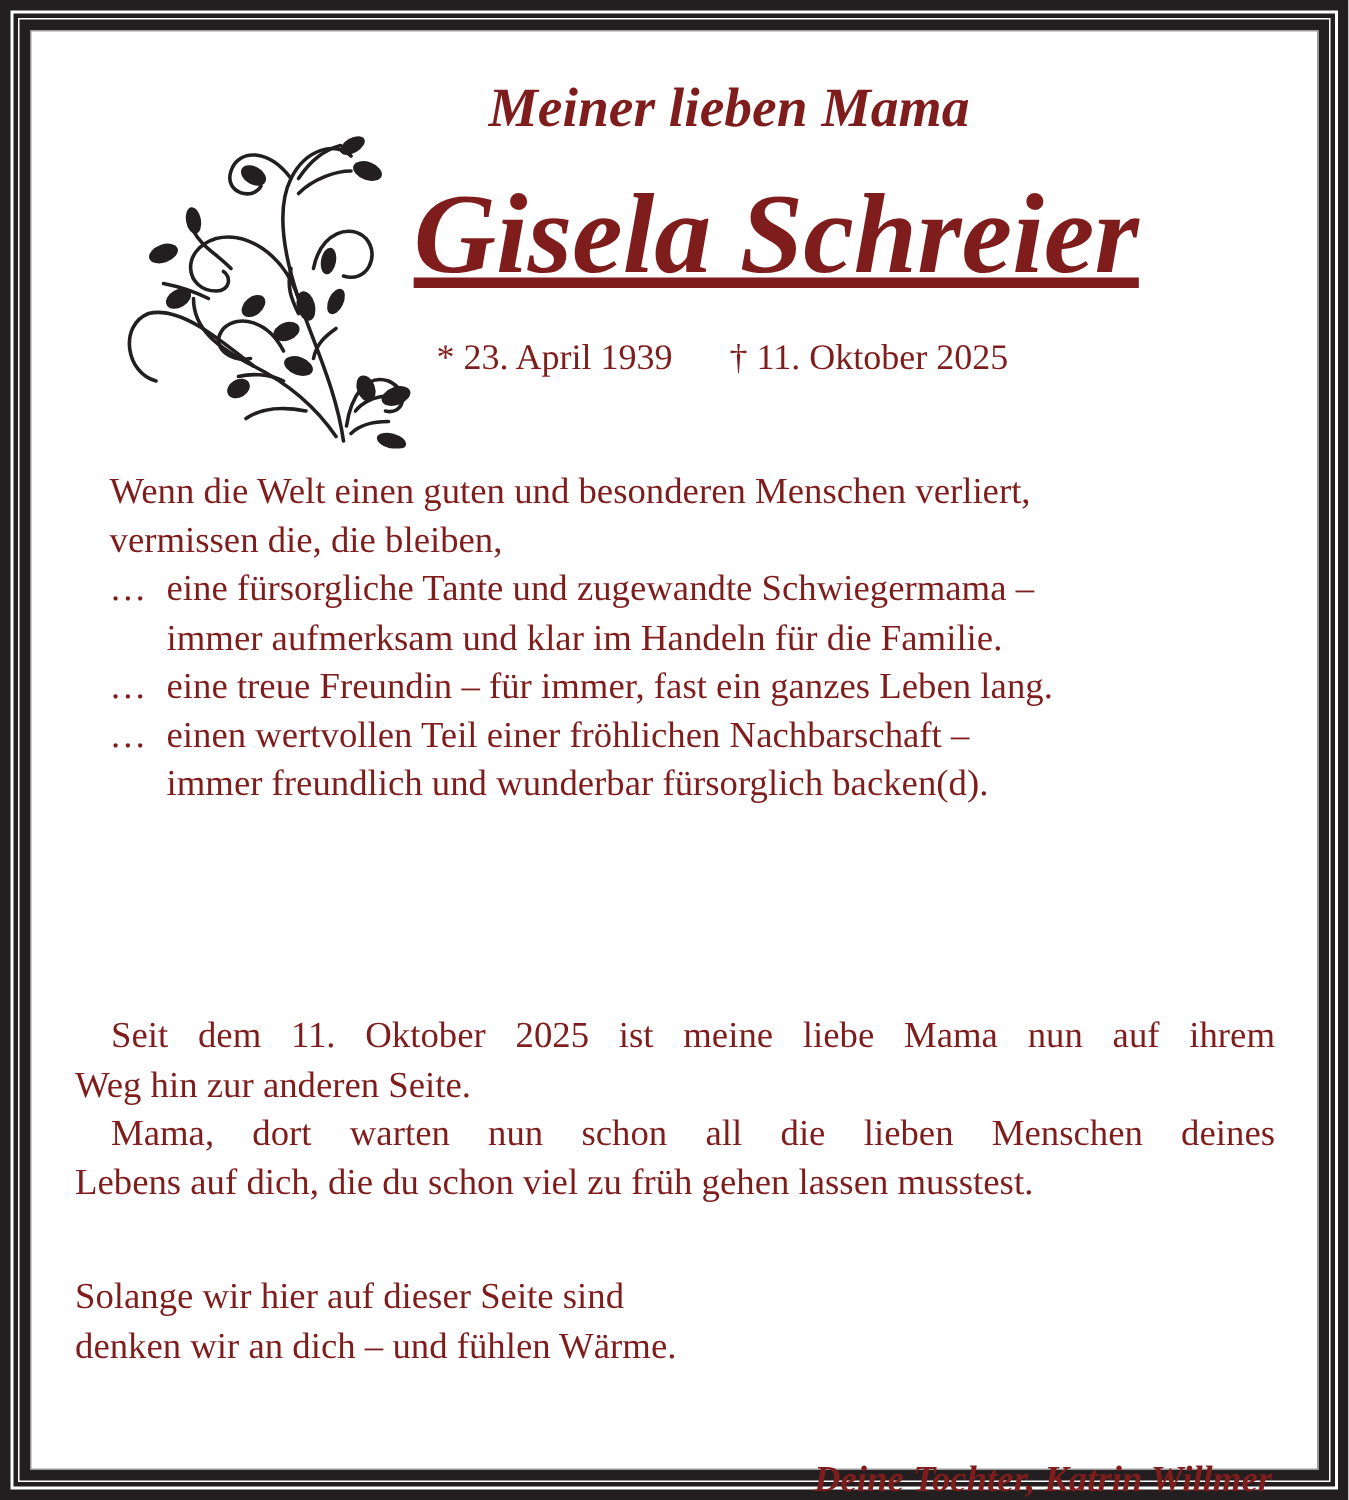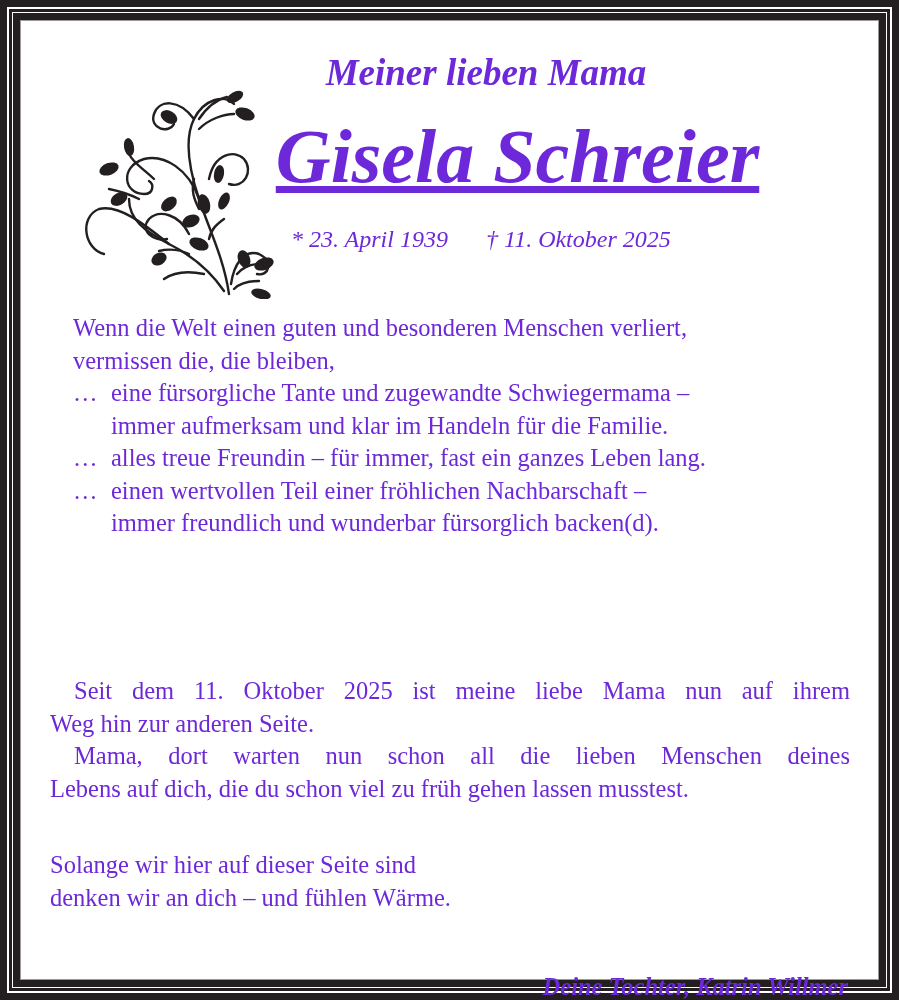--- a/index.html
+++ b/index.html
@@ -7,37 +7,37 @@
   .frame {
     position: absolute; left: 0; top: 0; width: 899px; height: 1000px;
     box-sizing: border-box; background: #231f20;
   }
   .frame .l1 { position: absolute; left: 7px; top: 7px; right: 7px; bottom: 7px; background: #ffffff; }
   .frame .l2 { position: absolute; left: 9px; top: 9px; right: 9px; bottom: 9px; background: #231f20; }
   .frame .l3 { position: absolute; left: 12px; top: 12px; right: 12px; bottom: 12px; background: #ffffff; }
   .frame .l4 { position: absolute; left: 13px; top: 13px; right: 13px; bottom: 13px; background: #231f20; }
   .frame .l5 { position: absolute; left: 20px; top: 20px; right: 20px; bottom: 20px; background: #ffffff; border: 1px solid #9a9a9a; box-sizing: border-box; }
 
-  .content { position: absolute; left: 21px; top: 21px; width: 857px; height: 958px; color: #6d28d9; }
+  .content { position: absolute; left: 21px; top: 21px; width: 857px; height: 958px; color: #7f1d1d; }
 
   .ornament { position: absolute; left: 28px; top: 38px; width: 230px; height: 240px; }
 
   .serif { font-family: "Liberation Serif", "DejaVu Serif", serif; }
 
   .heading-sub {
     position: absolute; left: 250px; top: 30px; width: 430px; text-align: center;
     font-style: italic; font-weight: bold; font-size: 37px; letter-spacing: 0px;
   }
   .heading-name {
     position: absolute; left: 224px; top: 97px; width: 545px; text-align: center;
     font-style: italic; font-weight: bold; font-size: 76px; line-height: 1; letter-spacing: 0px; text-decoration: underline;
   }
   .dates {
     position: absolute; left: 270px; top: 205px; width: 460px;
-    font-style: italic; font-size: 24px; white-space: nowrap;
+    font-size: 24px; white-space: nowrap;
   }
   .dates .born { display: inline-block; }
   .dates .gap { display: inline-block; width: 38px; }
 
   .body-text {
     position: absolute; left: 29px; width: 800px;
     font-size: 24.5px; line-height: 32.5px;
   }
   .block1 { top: 291px; margin-left: 23px; }
   .line { white-space: nowrap; }
@@ -117,21 +117,21 @@
   <div class="heading-name">Gisela Schreier</div>
   <div class="dates">
     <span class="born">*  23. April 1939</span><span class="gap"></span><span>† 11. Oktober 2025</span>
   </div>
 
   <div class="body-text block1">
     <div class="line"><span>Wenn die Welt einen guten und besonderen Menschen verliert,</span></div>
     <div class="line"><span>vermissen die, die bleiben,</span></div>
     <div class="line"><span class="ell">…</span><span>eine fürsorgliche Tante und zugewandte Schwiegermama –</span></div>
     <div class="line indent"><span>immer aufmerksam und klar im Handeln für die Familie.</span></div>
-    <div class="line"><span class="ell">…</span><span>alles treue Freundin – für immer, fast ein ganzes Leben lang.</span></div>
+    <div class="line"><span class="ell">…</span><span>eine treue Freundin – für immer, fast ein ganzes Leben lang.</span></div>
     <div class="line"><span class="ell">…</span><span>einen wertvollen Teil einer fröhlichen Nachbarschaft –</span></div>
     <div class="line indent"><span>immer freundlich und wunderbar fürsorglich backen(d).</span></div>
   </div>
 
   <div class="body-text block2">
     <div class="line justify">Seit dem 11. Oktober 2025 ist meine liebe Mama nun auf ihrem</div>
     <div class="line">Weg hin zur anderen Seite.</div>
     <div class="line justify">Mama, dort warten nun schon all die lieben Menschen deines</div>
     <div class="line">Lebens auf dich, die du schon viel zu früh gehen lassen musstest.</div>
   </div>

